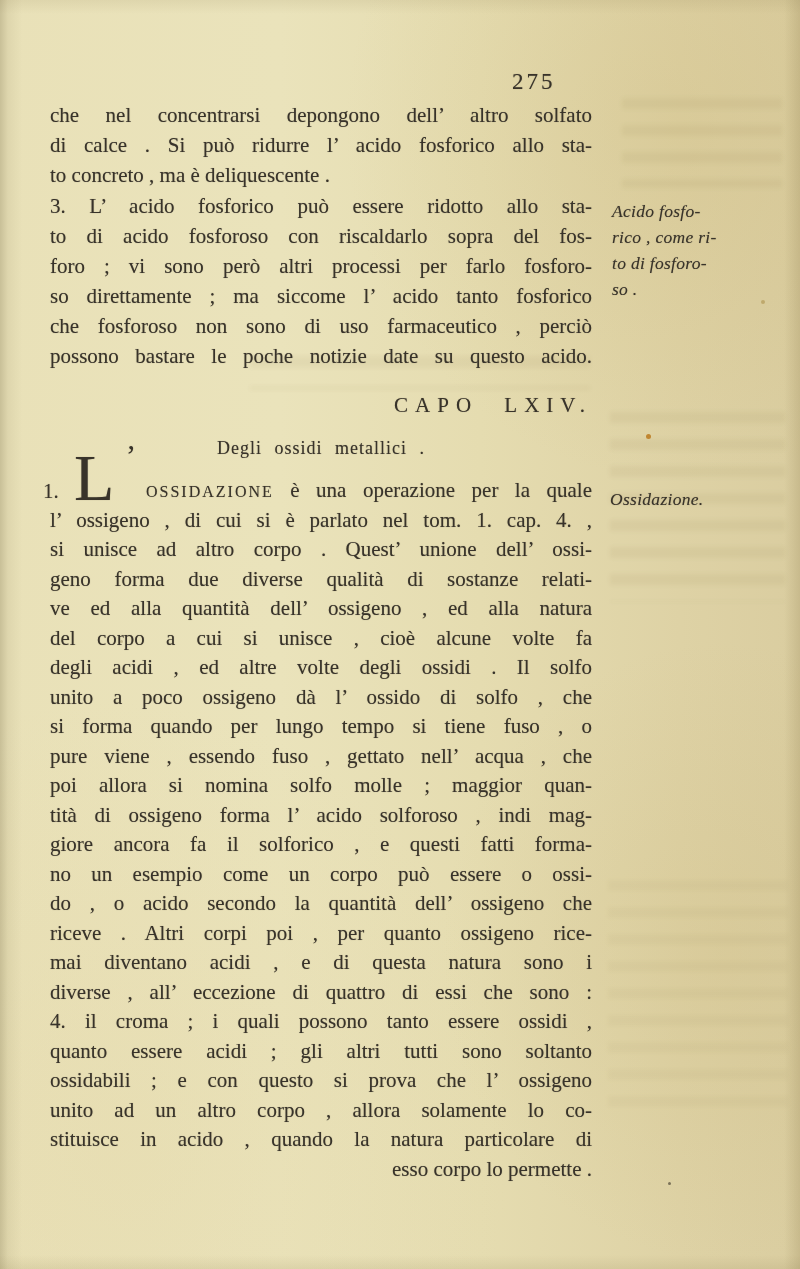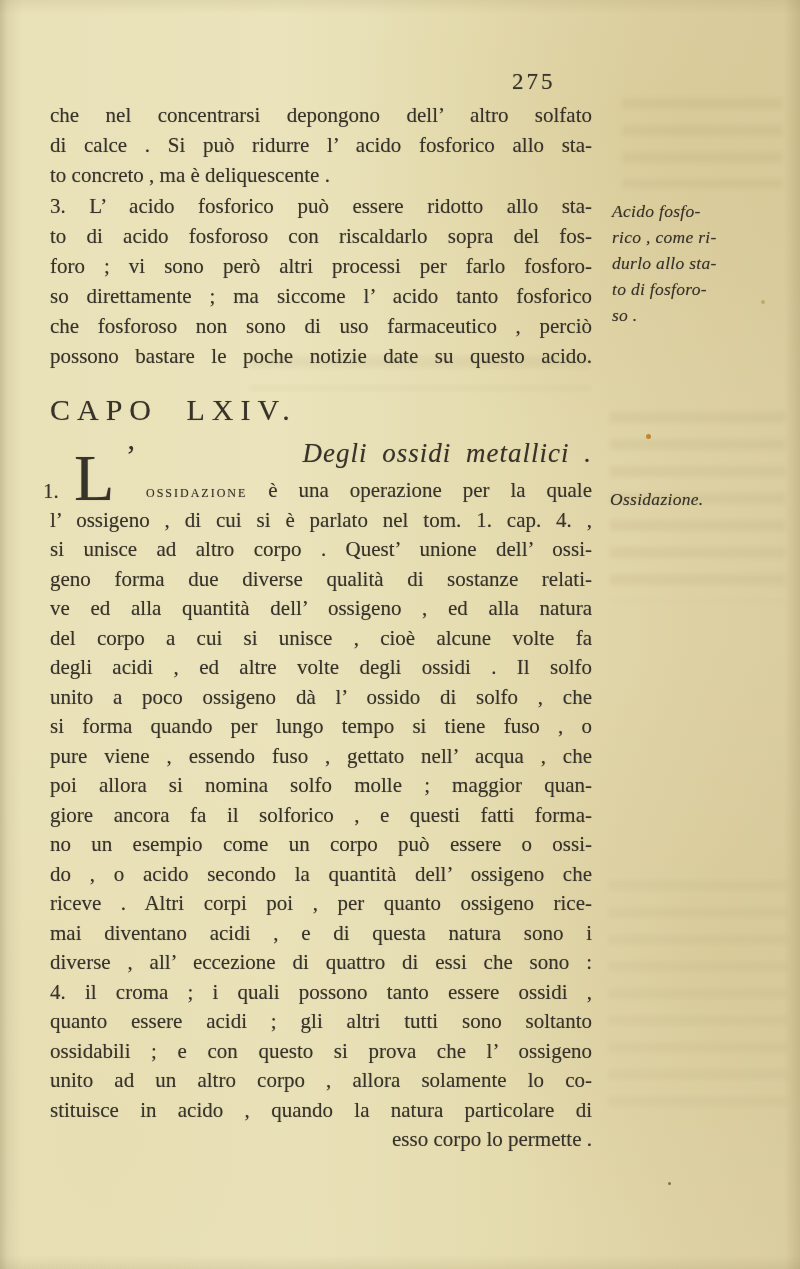--- a/index.html
+++ b/index.html
@@ -33,37 +33,37 @@
   }
 
   .textcol{position:absolute;left:50px;width:542px;}
   .line{height:30px;line-height:30px;font-size:21px;white-space:normal;}
   .j{text-align:justify;text-align-last:justify;}
   .cont{top:100px;}
   .par3{top:191px;}
 
   .chapter-heading{
     position:absolute;left:50px;top:393px;width:542px;
-    text-align:left;font-size:30px;letter-spacing:7px;word-spacing:14px;
+    text-align:right;font-size:21px;letter-spacing:7px;word-spacing:14px;
   }
   .chapter-subtitle{
     position:absolute;left:50px;top:438px;width:542px;
-    text-align:right;font-style:italic;font-size:27px;letter-spacing:1px;word-spacing:7px;
+    text-align:center;font-size:18px;letter-spacing:1px;word-spacing:7px;
   }
 
   .par1{top:476px;}
   .par1 .line{height:29.5px;line-height:29.5px;text-align:right;}
   .first-line{position:relative;padding-left:96px;}
   .par-num{position:absolute;left:-7px;top:1px;font-size:21px;}
   .initial-cap{
     position:absolute;left:24px;top:-31px;
     font-size:66px;line-height:1;font-weight:normal;
   }
   .initial-apos{position:absolute;left:76px;top:-36px;font-size:30px;}
-  .sc{text-transform:uppercase;font-size:12px;letter-spacing:2px;}
+  .sc{text-transform:uppercase;font-size:16px;letter-spacing:2px;}
 
   .margin-note{
     position:absolute;left:612px;width:165px;
     font-style:italic;font-size:17.5px;line-height:26px;
     letter-spacing:0.3px;
     margin-top:9px;
   }
   .mn1{top:189px;}
   .mn2{top:477px;left:610px;}
 
@@ -112,21 +112,20 @@
   <div class="line j ink">to di acido fosforoso con riscaldarlo sopra del fos-</div>
   <div class="line j ink">foro ; vi sono però altri processi per farlo fosforo-</div>
   <div class="line j ink">so direttamente ; ma siccome l’ acido tanto fosforico</div>
   <div class="line j ink">che fosforoso non sono di uso farmaceutico , perciò</div>
   <div class="line j ink">possono bastare le poche notizie date su questo acido.</div>
 </div>
 
 <div class="margin-note mn1 ink">
   <div>Acido fosfo-</div>
   <div>rico , come ri-</div>
-  <div>durlo allo sta-</div>
   <div>to di fosforo-</div>
   <div>so .</div>
 </div>
 
 <div class="chapter-heading ink">CAPO LXIV.</div>
 <div class="chapter-subtitle ink">Degli ossidi metallici .</div>
 
 <div class="textcol par1" style="position:absolute;">
   <div class="line first-line j ink">
     <span class="par-num">1.</span>
@@ -138,20 +137,21 @@
   <div class="line j ink">l’ ossigeno , di cui si è parlato nel tom. 1. cap. 4. ,</div>
   <div class="line j ink">si unisce ad altro corpo . Quest’ unione dell’ ossi-</div>
   <div class="line j ink">geno forma due diverse qualità di sostanze relati-</div>
   <div class="line j ink">ve ed alla quantità dell’ ossigeno , ed alla natura</div>
   <div class="line j ink">del corpo a cui si unisce , cioè alcune volte fa</div>
   <div class="line j ink">degli acidi , ed altre volte degli ossidi . Il solfo</div>
   <div class="line j ink">unito a poco ossigeno dà l’ ossido di solfo , che</div>
   <div class="line j ink">si forma quando per lungo tempo si tiene fuso , o</div>
   <div class="line j ink">pure viene , essendo fuso , gettato nell’ acqua , che</div>
   <div class="line j ink">poi allora si nomina solfo molle ; maggior quan-</div>
+  <div class="line j ink">tità di ossigeno forma l’ acido solforoso , indi mag-</div>
   <div class="line j ink">giore ancora fa il solforico , e questi fatti forma-</div>
   <div class="line j ink">no un esempio come un corpo può essere o ossi-</div>
   <div class="line j ink">do , o acido secondo la quantità dell’ ossigeno che</div>
   <div class="line j ink">riceve . Altri corpi poi , per quanto ossigeno rice-</div>
   <div class="line j ink">mai diventano acidi , e di questa natura sono i</div>
   <div class="line j ink">diverse , all’ eccezione di quattro di essi che sono :</div>
   <div class="line j ink">4. il croma ; i quali possono tanto essere ossidi ,</div>
   <div class="line j ink">quanto essere acidi ; gli altri tutti sono soltanto</div>
   <div class="line j ink">ossidabili ; e con questo si prova che l’ ossigeno</div>
   <div class="line j ink">unito ad un altro corpo , allora solamente lo co-</div>

